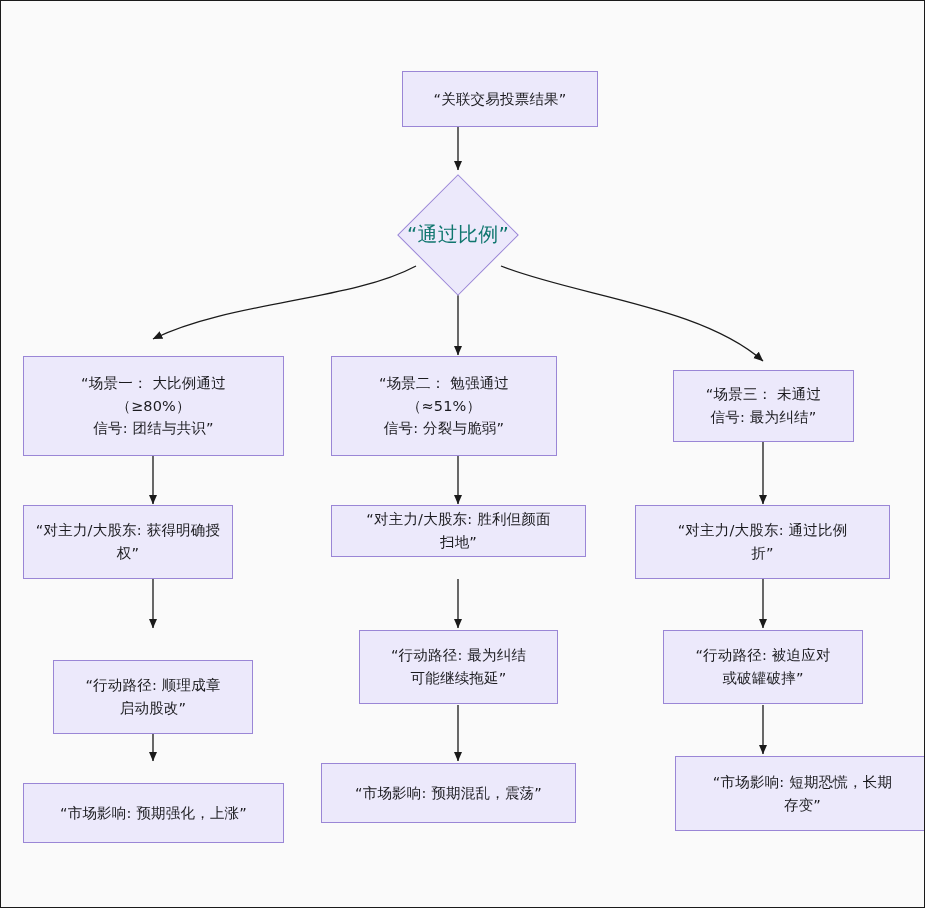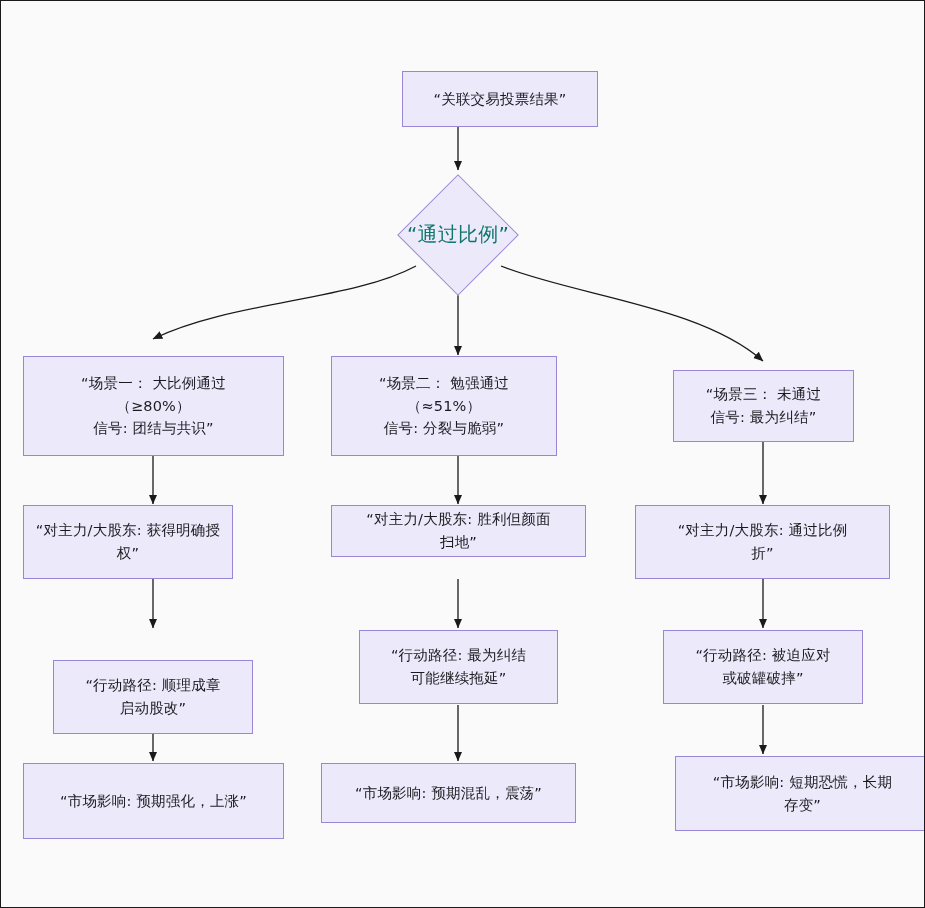--- a/index.html
+++ b/index.html
@@ -123,20 +123,20 @@
 
   <div class="node" style="left:52px; top:629px; width:200px; height:74px;margin-top:30px;">“行动路径: 顺理成章
 启动股改”</div>
 
   <div class="node" style="left:358px; top:629px; width:199px; height:74px;">“行动路径: 最为纠结
 可能继续拖延”</div>
 
   <div class="node" style="left:662px; top:629px; width:200px; height:74px;">“行动路径: 被迫应对
 或破罐破摔”</div>
 
-  <div class="node" style="left:22px; top:762px; width:261px; height:76px;">“市场影响: 预期强化，上涨”</div>
+  <div class="node" style="left:22px; top:782px; width:261px; height:60px;">“市场影响: 预期强化，上涨”</div>
 
   <div class="node" style="left:320px; top:762px; width:255px; height:60px;">“市场影响: 预期混乱，震荡”</div>
 
   <div class="node" style="left:634px; top:755px; width:255px; height:75px;margin-left:40px;">“市场影响: 短期恐慌，长期
 存变”</div>
 
 </div>
 
 </body></html>

